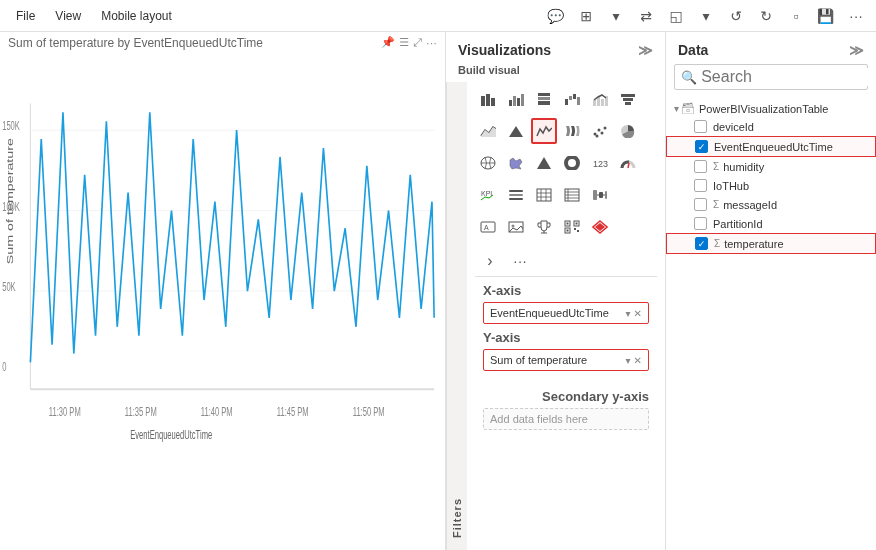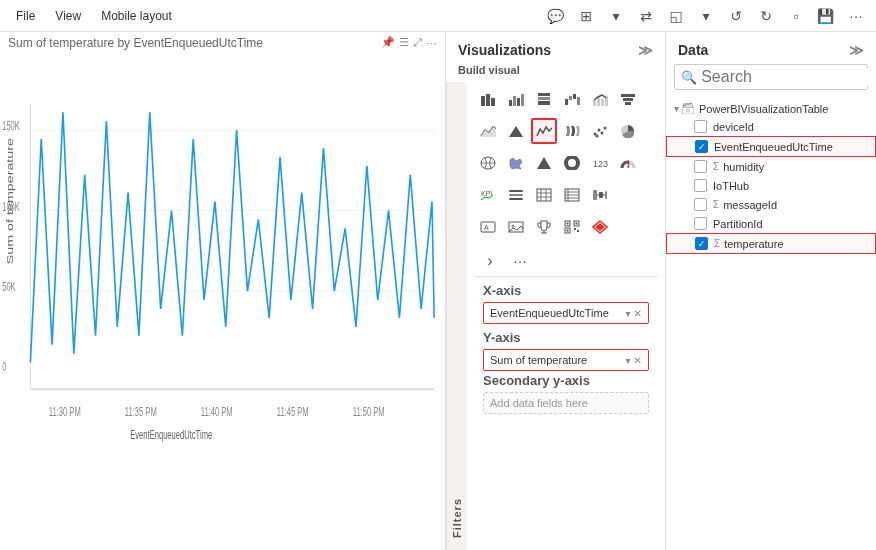--- a/index.html
+++ b/index.html
@@ -436,21 +436,21 @@
             </span>
           </div>
           <div class="field-label" style="margin-top:6px;">Y-axis</div>
           <div class="field-box highlighted">
             <span class="field-box-text">Sum of temperature</span>
             <span class="field-box-icons">
               <span>▾</span>
               <span>✕</span>
             </span>
           </div>
-          <div class="field-label" style="margin-top:2px;">Secondary y-axis</div>
+          <div class="field-label" style="margin-top:18px;text-align:right;">Secondary y-axis</div>
           <div class="field-placeholder">Add data fields here</div>
         </div>
       </div>
     </div>
   </div>
 
   <div class="data-panel">
     <div class="data-header">
       <span>Data</span>
       <span style="color:#888;font-size:14px;">≫</span>

